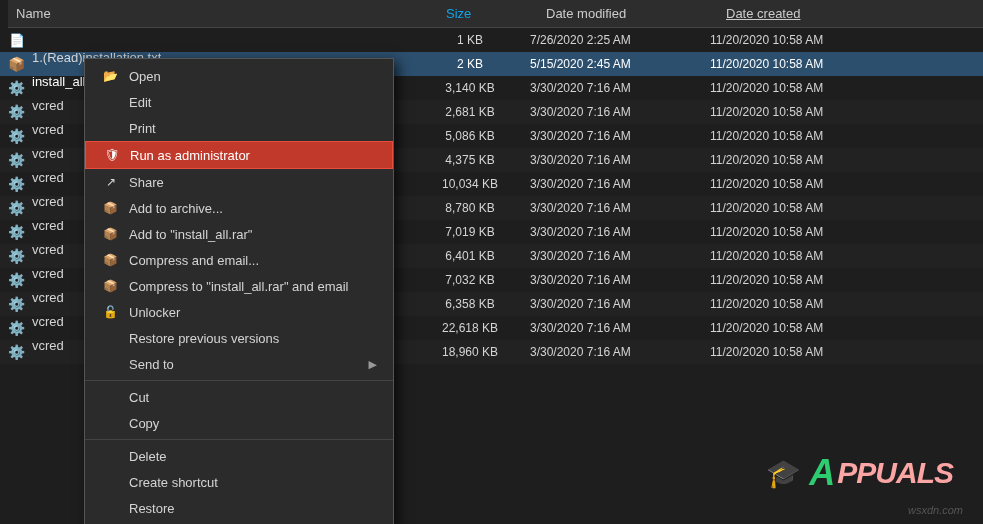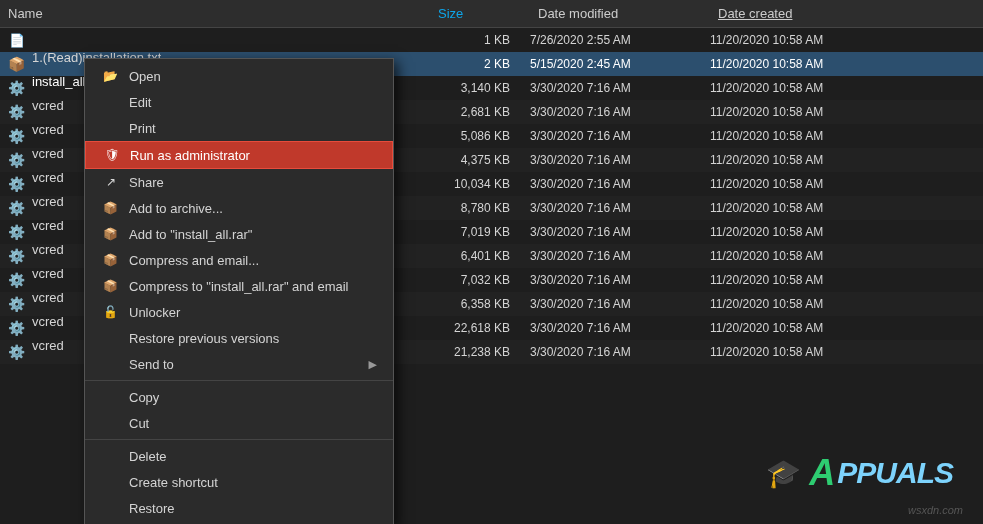--- a/index.html
+++ b/index.html
@@ -21,20 +21,21 @@
       background: #1e1e1e;
     }
 
     .table-header {
       display: flex;
       background: #2d2d2d;
       border-bottom: 1px solid #444;
       height: 28px;
       align-items: center;
       padding: 0 8px;
+      margin-left: 8px;
     }
 
     .col-name { width: 430px; font-size: 13px; color: #ccc; }
     .col-size { width: 100px; font-size: 13px; color: #0ea5e9; }
     .col-modified { width: 180px; font-size: 13px; color: #ccc; }
     .col-created { width: 180px; font-size: 13px; color: #ccc; text-decoration: underline; }
 
     .file-list {
       overflow: hidden;
     }
@@ -70,21 +71,21 @@
       white-space: nowrap;
     }
 
     .file-name-text {
       overflow: hidden;
       text-overflow: ellipsis;
       white-space: nowrap;
       margin-top: 35px;
     }
 
-    .cell-size { width: 100px; text-align: right; padding-right: 20px; font-size: 12px; }
+    .cell-size { width: 100px; text-align: center; padding-right: 20px; font-size: 12px; }
     .cell-modified { width: 180px; font-size: 12px; }
     .cell-created { width: 180px; font-size: 12px; }
 
     
     .context-menu {
       position: absolute;
       top: 58px;
       left: 84px;
       width: 310px;
       background: #2b2b2b;
@@ -156,21 +157,21 @@
       font-size: 36px;
       font-weight: 900;
       color: #2ecc71;
       font-style: italic;
       letter-spacing: -2px;
     }
 
     .brand-rest {
       font-size: 30px;
       font-weight: 900;
-      color: #7dd3fc;
+      color: #fca5a5;
       font-style: italic;
       letter-spacing: -1px;
     }
 
     .brand-icon {
       font-size: 28px;
       margin-right: 4px;
     }
 
     
@@ -189,21 +190,21 @@
     <div class="col-created">Date created</div>
   </div>
 
   <div class="file-list" id="file-list-container">
   <div class="file-row">
       <div class="file-name-cell">
         <span class="file-icon icon-txt">📄</span>
         <span class="file-name-text">1.(Read)installation.txt</span>
       </div>
       <div class="cell-size">1 KB</div>
-      <div class="cell-modified">7/26/2020 2:55 AM</div>
+      <div class="cell-modified">7/26/2020 2:25 AM</div>
       <div class="cell-created">11/20/2020 10:58 AM</div>
     </div>
       <div class="file-row selected">
       <div class="file-name-cell">
         <span class="file-icon" style="font-size:14px;">📦</span>
         <span class="file-name-text">install_all.rar</span>
       </div>
       <div class="cell-size">2 KB</div>
       <div class="cell-modified">5/15/2020 2:45 AM</div>
       <div class="cell-created">11/20/2020 10:58 AM</div>
@@ -305,21 +306,21 @@
       </div>
       <div class="cell-size">22,618 KB</div>
       <div class="cell-modified">3/30/2020 7:16 AM</div>
       <div class="cell-created">11/20/2020 10:58 AM</div>
     </div>
       <div class="file-row">
       <div class="file-name-cell">
         <span class="file-icon icon-exe" style="font-size:14px;">⚙️</span>
         <span class="file-name-text">vcred</span>
       </div>
-      <div class="cell-size">21,238 KB</div>
+      <div class="cell-size">18,960 KB</div>
       <div class="cell-modified">3/30/2020 7:16 AM</div>
       <div class="cell-created">11/20/2020 10:58 AM</div>
     </div>
     </div>
 </div>
 
 <div class="context-menu" id="context-menu-container">
 <div class="menu-item">
       <span class="menu-icon">📂</span>
       <span>Open</span>
@@ -365,25 +366,25 @@
       <span>Restore previous versions</span>
     </div>
     <div class="menu-item">
       <span class="menu-icon"></span>
       <span>Send to</span>
       <span class="menu-arrow">▶</span>
     </div>
     <div class="menu-separator"></div>
     <div class="menu-item">
       <span class="menu-icon"></span>
+      <span>Cut</span>
+    </div>
+    <div class="menu-item">
+      <span class="menu-icon"></span>
       <span>Copy</span>
-    </div>
-    <div class="menu-item">
-      <span class="menu-icon"></span>
-      <span>Cut</span>
     </div>
     <div class="menu-separator"></div>
     <div class="menu-item">
       <span class="menu-icon"></span>
       <span>Delete</span>
     </div>
     <div class="menu-item">
       <span class="menu-icon"></span>
       <span>Create shortcut</span>
     </div>

